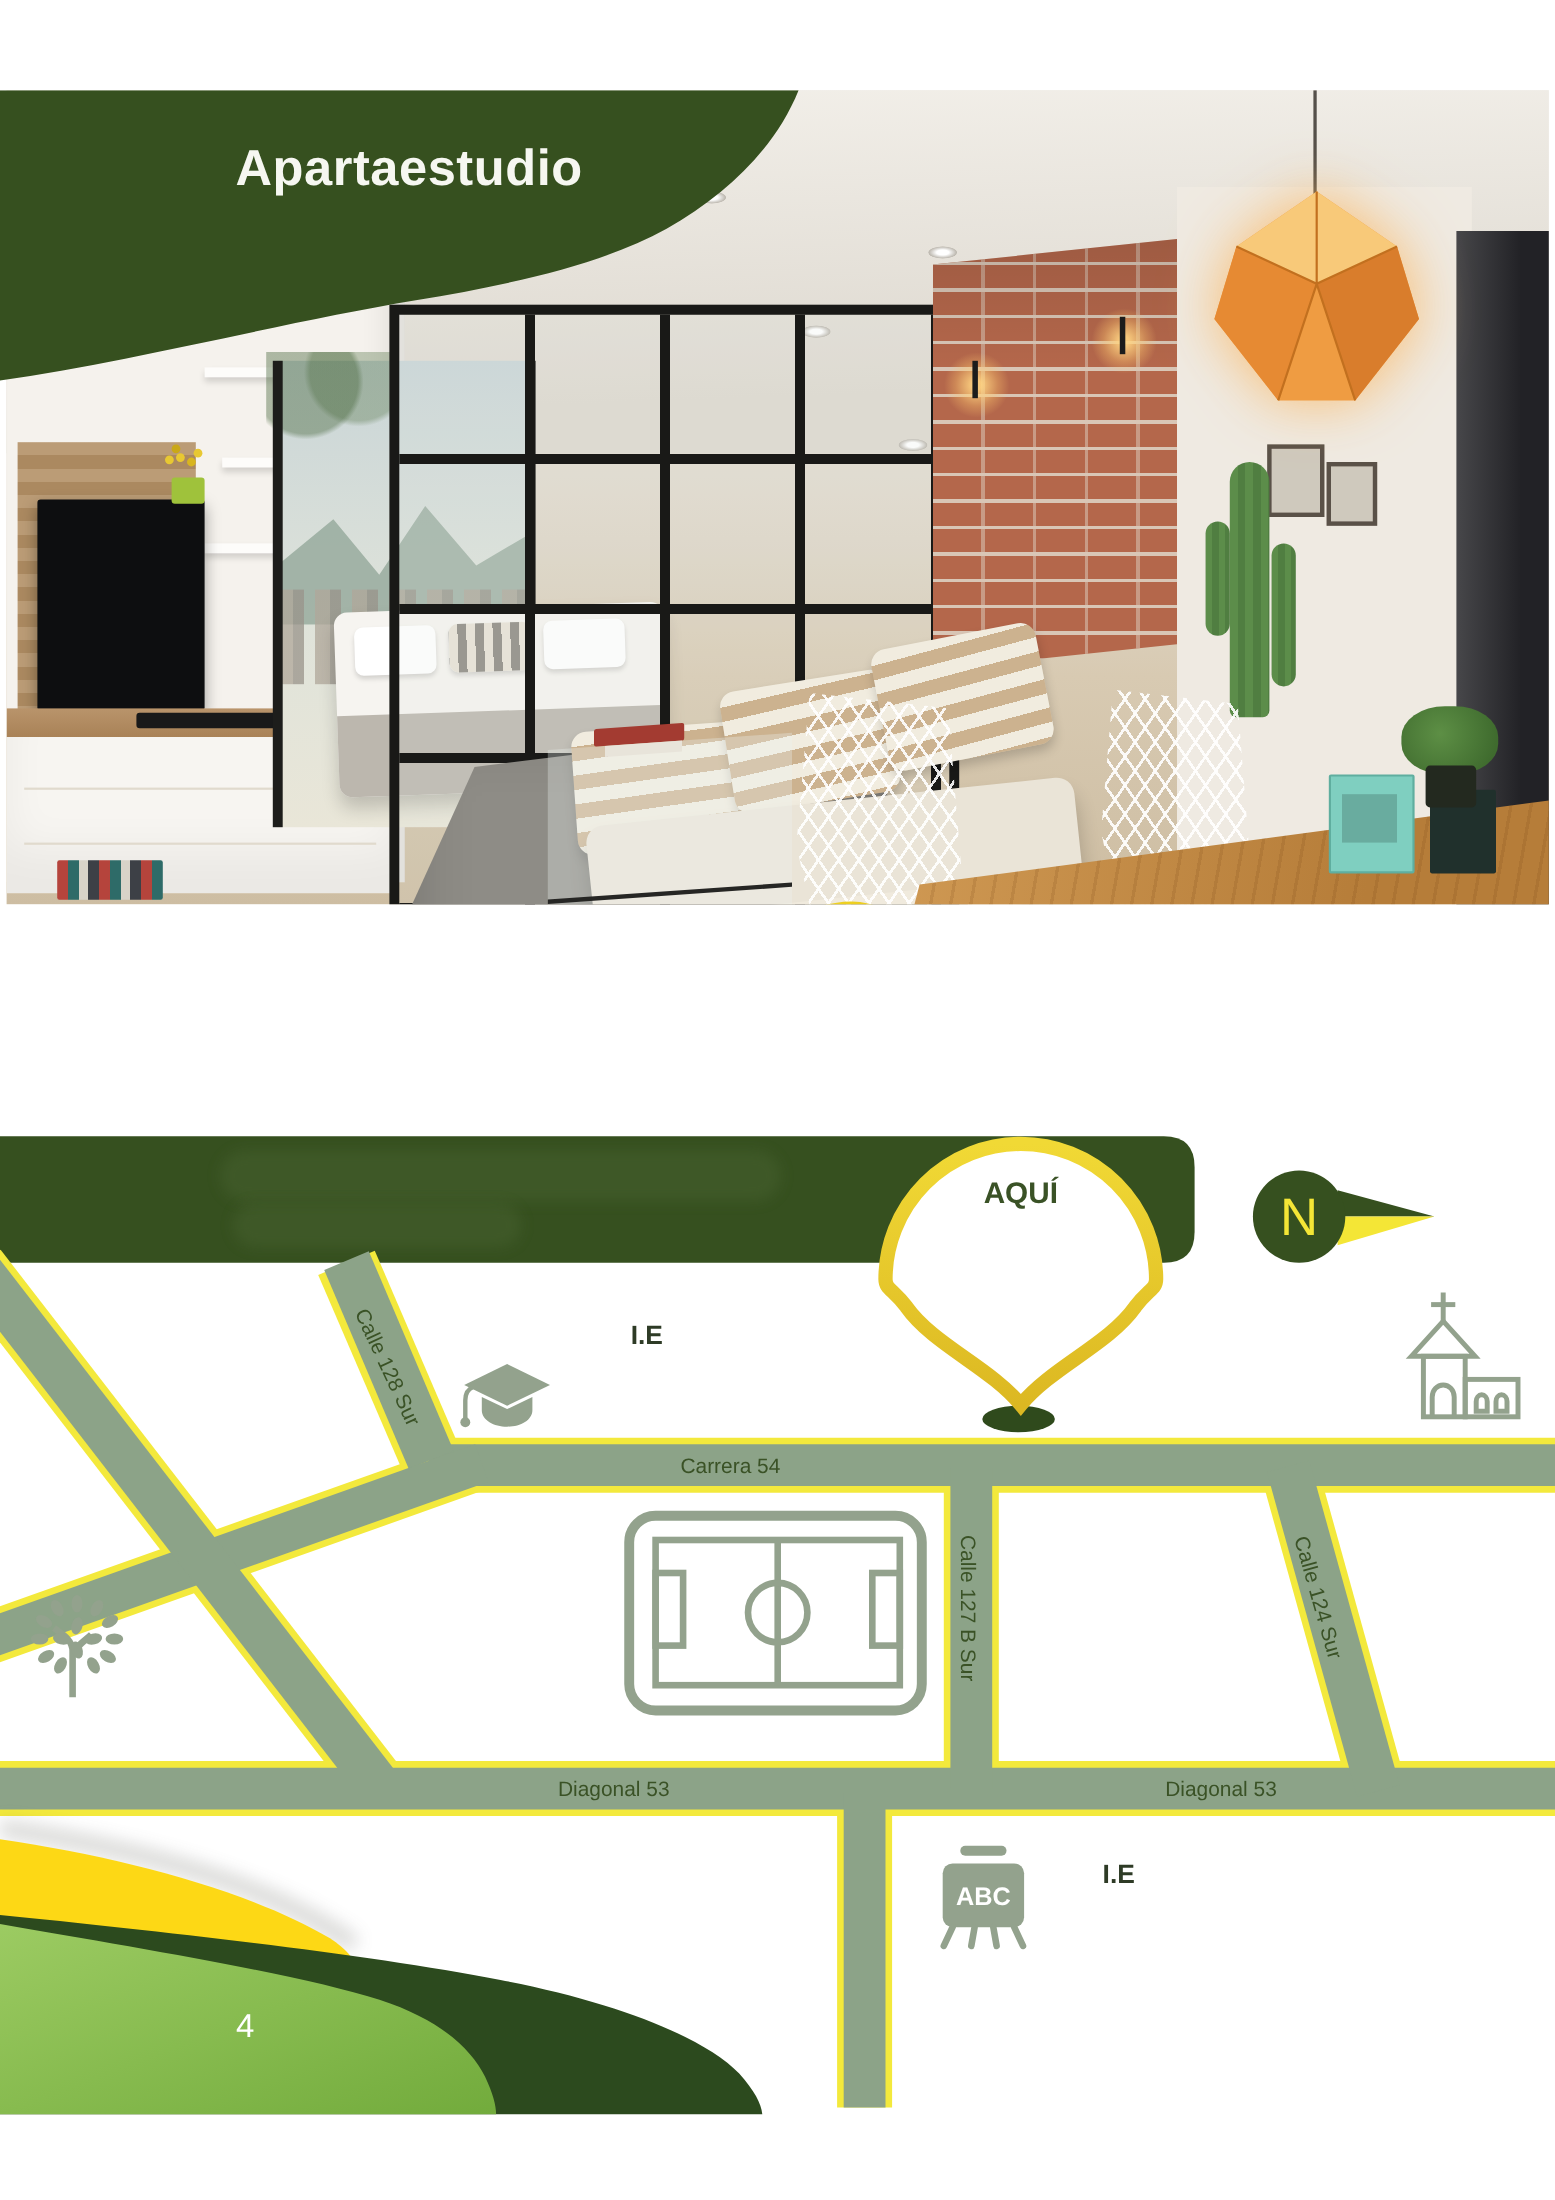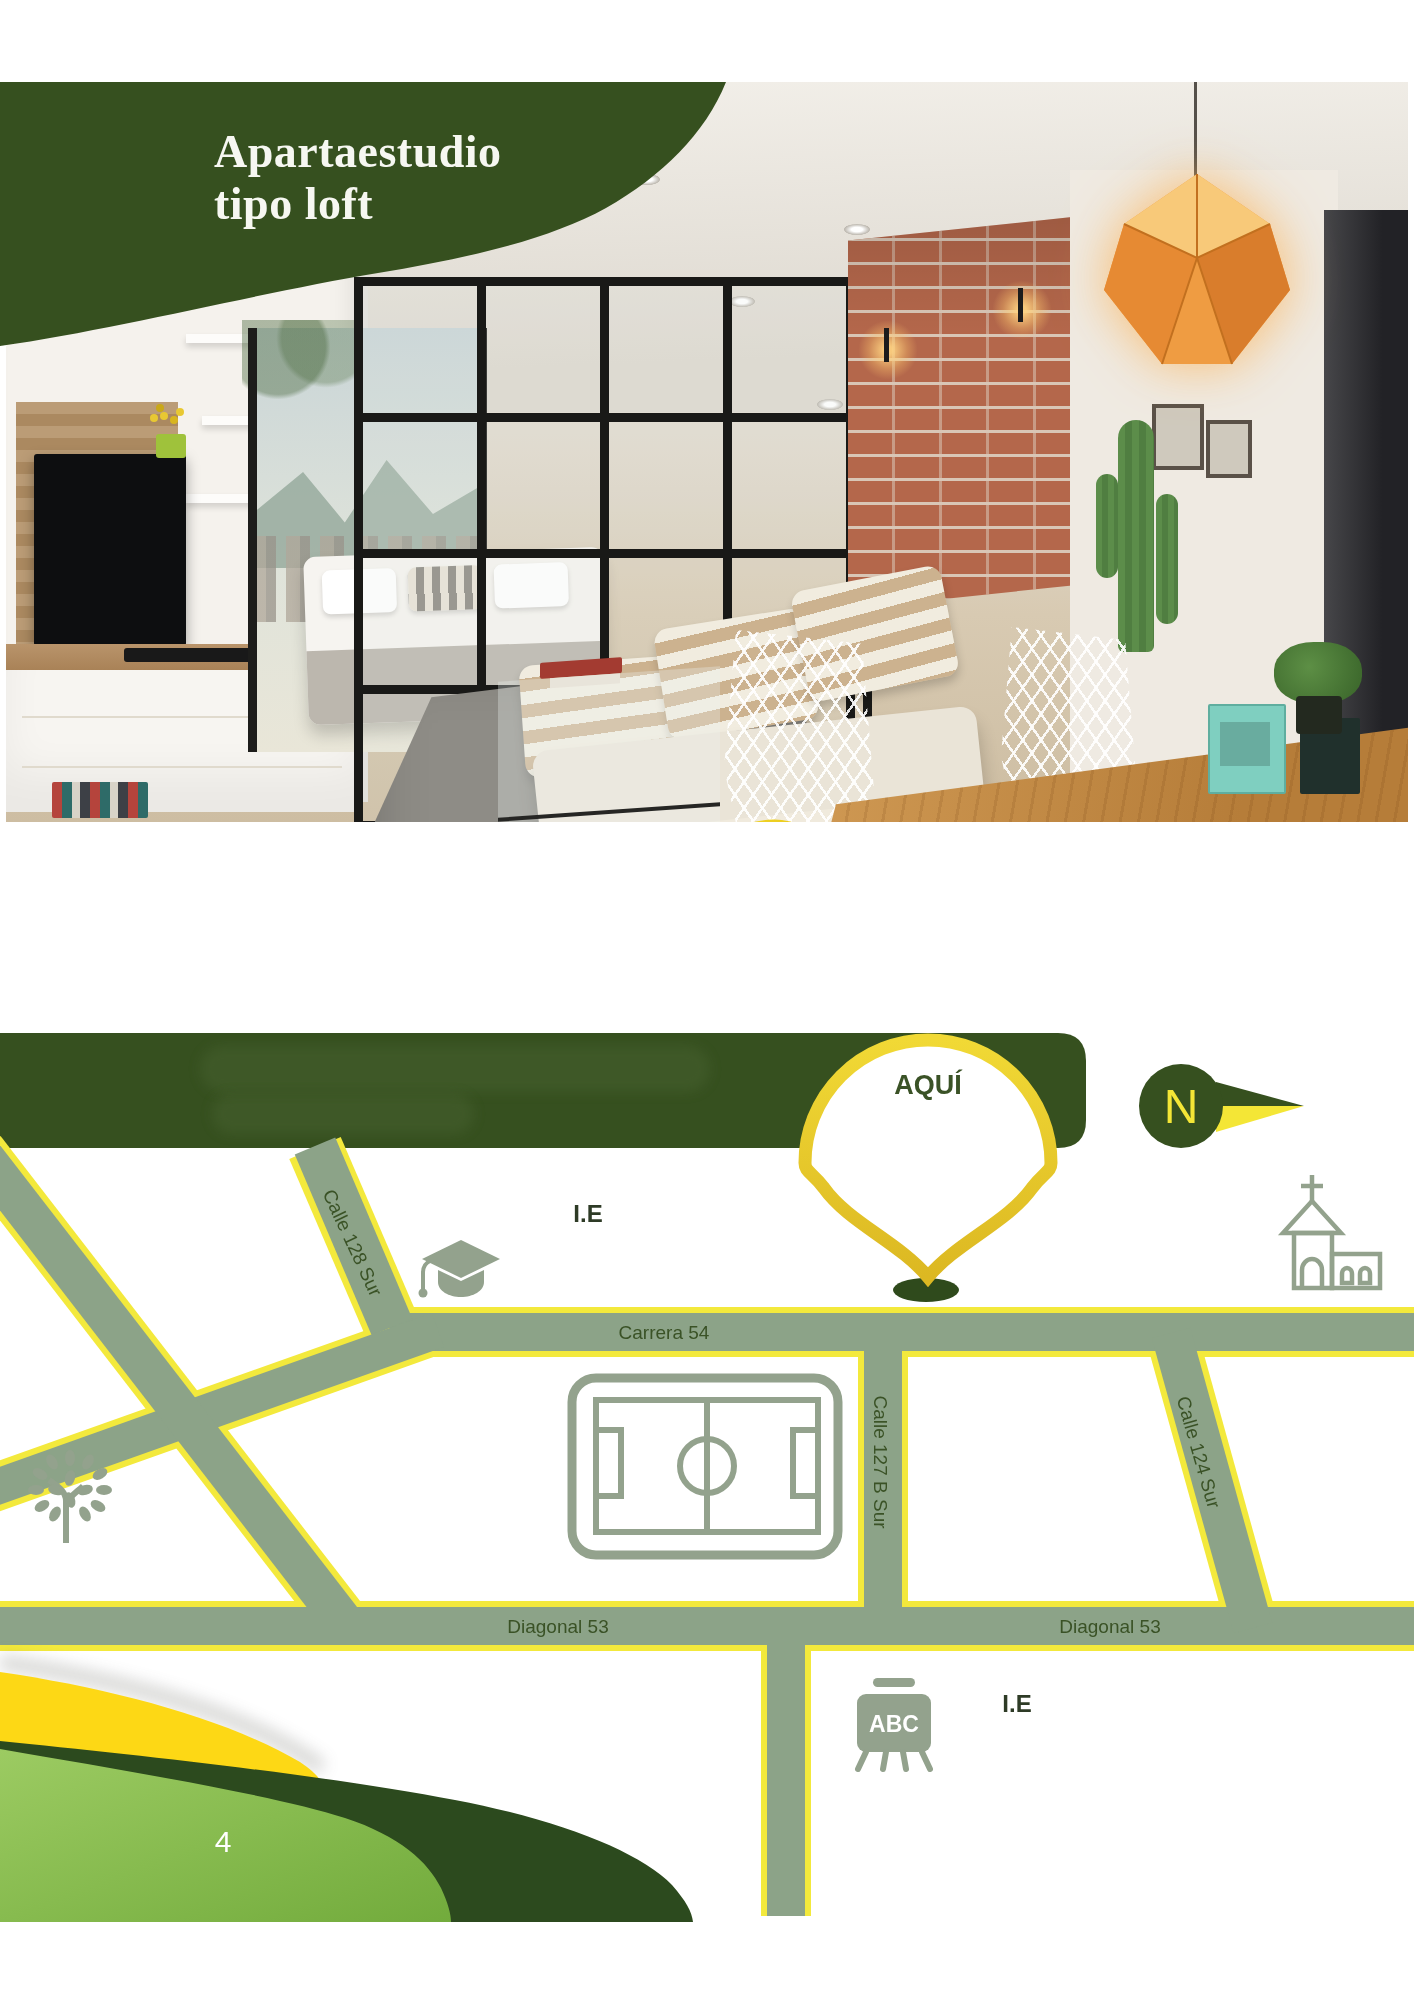--- a/index.html
+++ b/index.html
@@ -95,21 +95,21 @@
       background:linear-gradient(#41d2d2,#21b2b2);box-shadow:0 14px 12px rgba(0,0,0,.22);}
   .tea1{left:1202px;top:622px;width:74px;height:86px;background:#7fcfc0;border:2px solid #5fae9f;border-radius:2px;}
   .tea1::after{content:"";position:absolute;left:10px;top:16px;width:50px;height:44px;background:rgba(38,66,60,.25);}
   .tea2{left:1294px;top:636px;width:60px;height:76px;background:#20302c;border-radius:2px;}
   .bar-plant{left:1268px;top:560px;width:88px;height:62px;border-radius:45%;
       background:radial-gradient(circle at 40% 40%,#5d8f45,#3f6b2e 80%);}
   .bar-plant-pot{left:1290px;top:614px;width:46px;height:38px;background:#23291f;border-radius:4px;}
   
   .banner-svg{position:absolute;left:0;top:82px;}
   .title{position:absolute;left:214px;top:126px;color:#f6f7f1;font-size:46px;line-height:52px;
-         font-weight:bold;letter-spacing:.5px;font-family:Liberation Serif, serif;}
+         font-weight:bold;letter-spacing:.5px;}
   .disclaimer{position:absolute;left:207px;top:979px;width:640px;color:#edefe7;font-size:11.5px;
          line-height:12.8px;letter-spacing:.1px;}
   
   .map-svg{position:absolute;left:0;top:1020px;}
   .map-svg text{font-family:"Liberation Sans",sans-serif;}
   .road-label{fill:#3a5226;font-size:19px;}
   .poi-label{fill:#2e3b26;font-size:24px;font-weight:bold;}
 </style>
 </head>
 <body>
@@ -221,21 +221,20 @@
       <div>*Esta imagen contiene elementos que son interpretación del publicista y no compromete a la</div>
       <div>empresa responsable del proyecto. Las áreas y mobiliario son aproximación a las reales.</div>
     </div>
   </div>
 
   <svg class="banner-svg" width="780" height="280" viewBox="0 0 780 280">
     <path d="M0,0 H726 C705,52 662,94 606,126 C548,158 468,176 378,191 C258,211 118,247 0,264 Z" fill="#36501f"></path>
   </svg>
   <div class="title">
     <div>Apartaestudio</div>
-    <div>tipo loft</div>
   </div>
 
   <svg class="map-svg" width="1414" height="1000" viewBox="0 1020 1414 1000">
     <defs>
       <filter id="blur6" x="-40%" y="-40%" width="180%" height="180%">
           <feGaussianBlur stdDeviation="6"></feGaussianBlur>
         </filter>
       <filter id="blur8" x="-40%" y="-40%" width="180%" height="180%">
           <feGaussianBlur stdDeviation="8"></feGaussianBlur>
         </filter>

